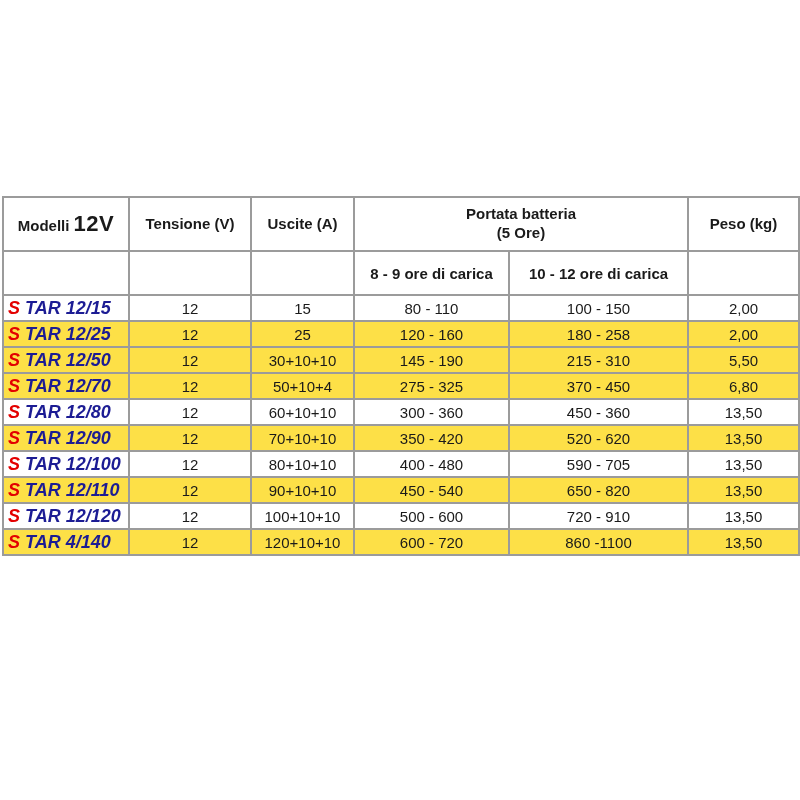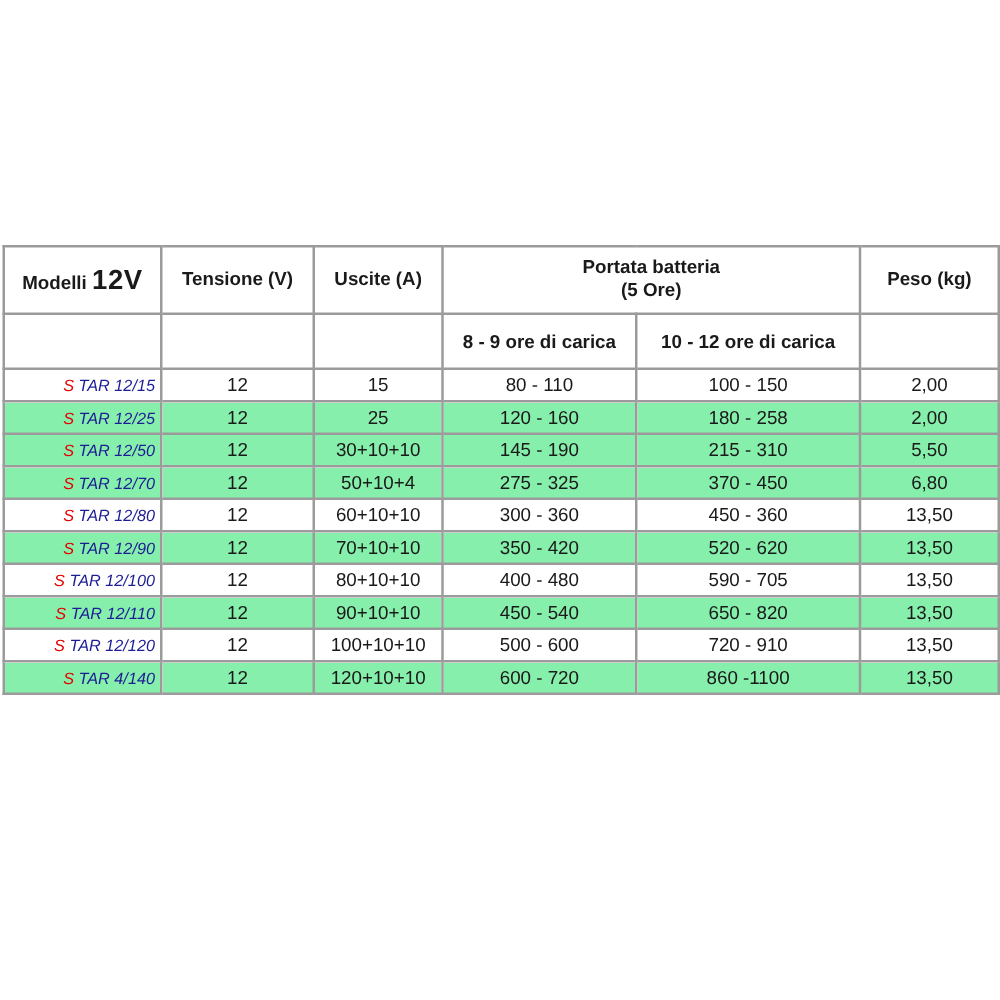--- a/index.html
+++ b/index.html
@@ -57,26 +57,26 @@
     background: #ffffff;
   }
   tbody tr { height: 26px; }
   tbody td {
     font-size: 15px;
     color: #1a1a1a;
     text-align: center;
     vertical-align: middle;
   }
   tbody tr.white td { background: #ffffff; }
-  tbody tr.gray td { background: #86efac; }
+  tbody tr.gray td { background: #fde047; }
   td.model-cell {
-    text-align: right;
+    text-align: left;
     padding-left: 6px;
-    font-size: 13px;
-    font-weight: normal;
+    font-size: 18px;
+    font-weight: bold;
     font-style: italic;
   }
   .model-prefix { color: #e30000; }
   .model-name { color: #1c1c94; }
 </style>
 </head>
 <body>
 
 <div class="page">
   <table class="spec">

